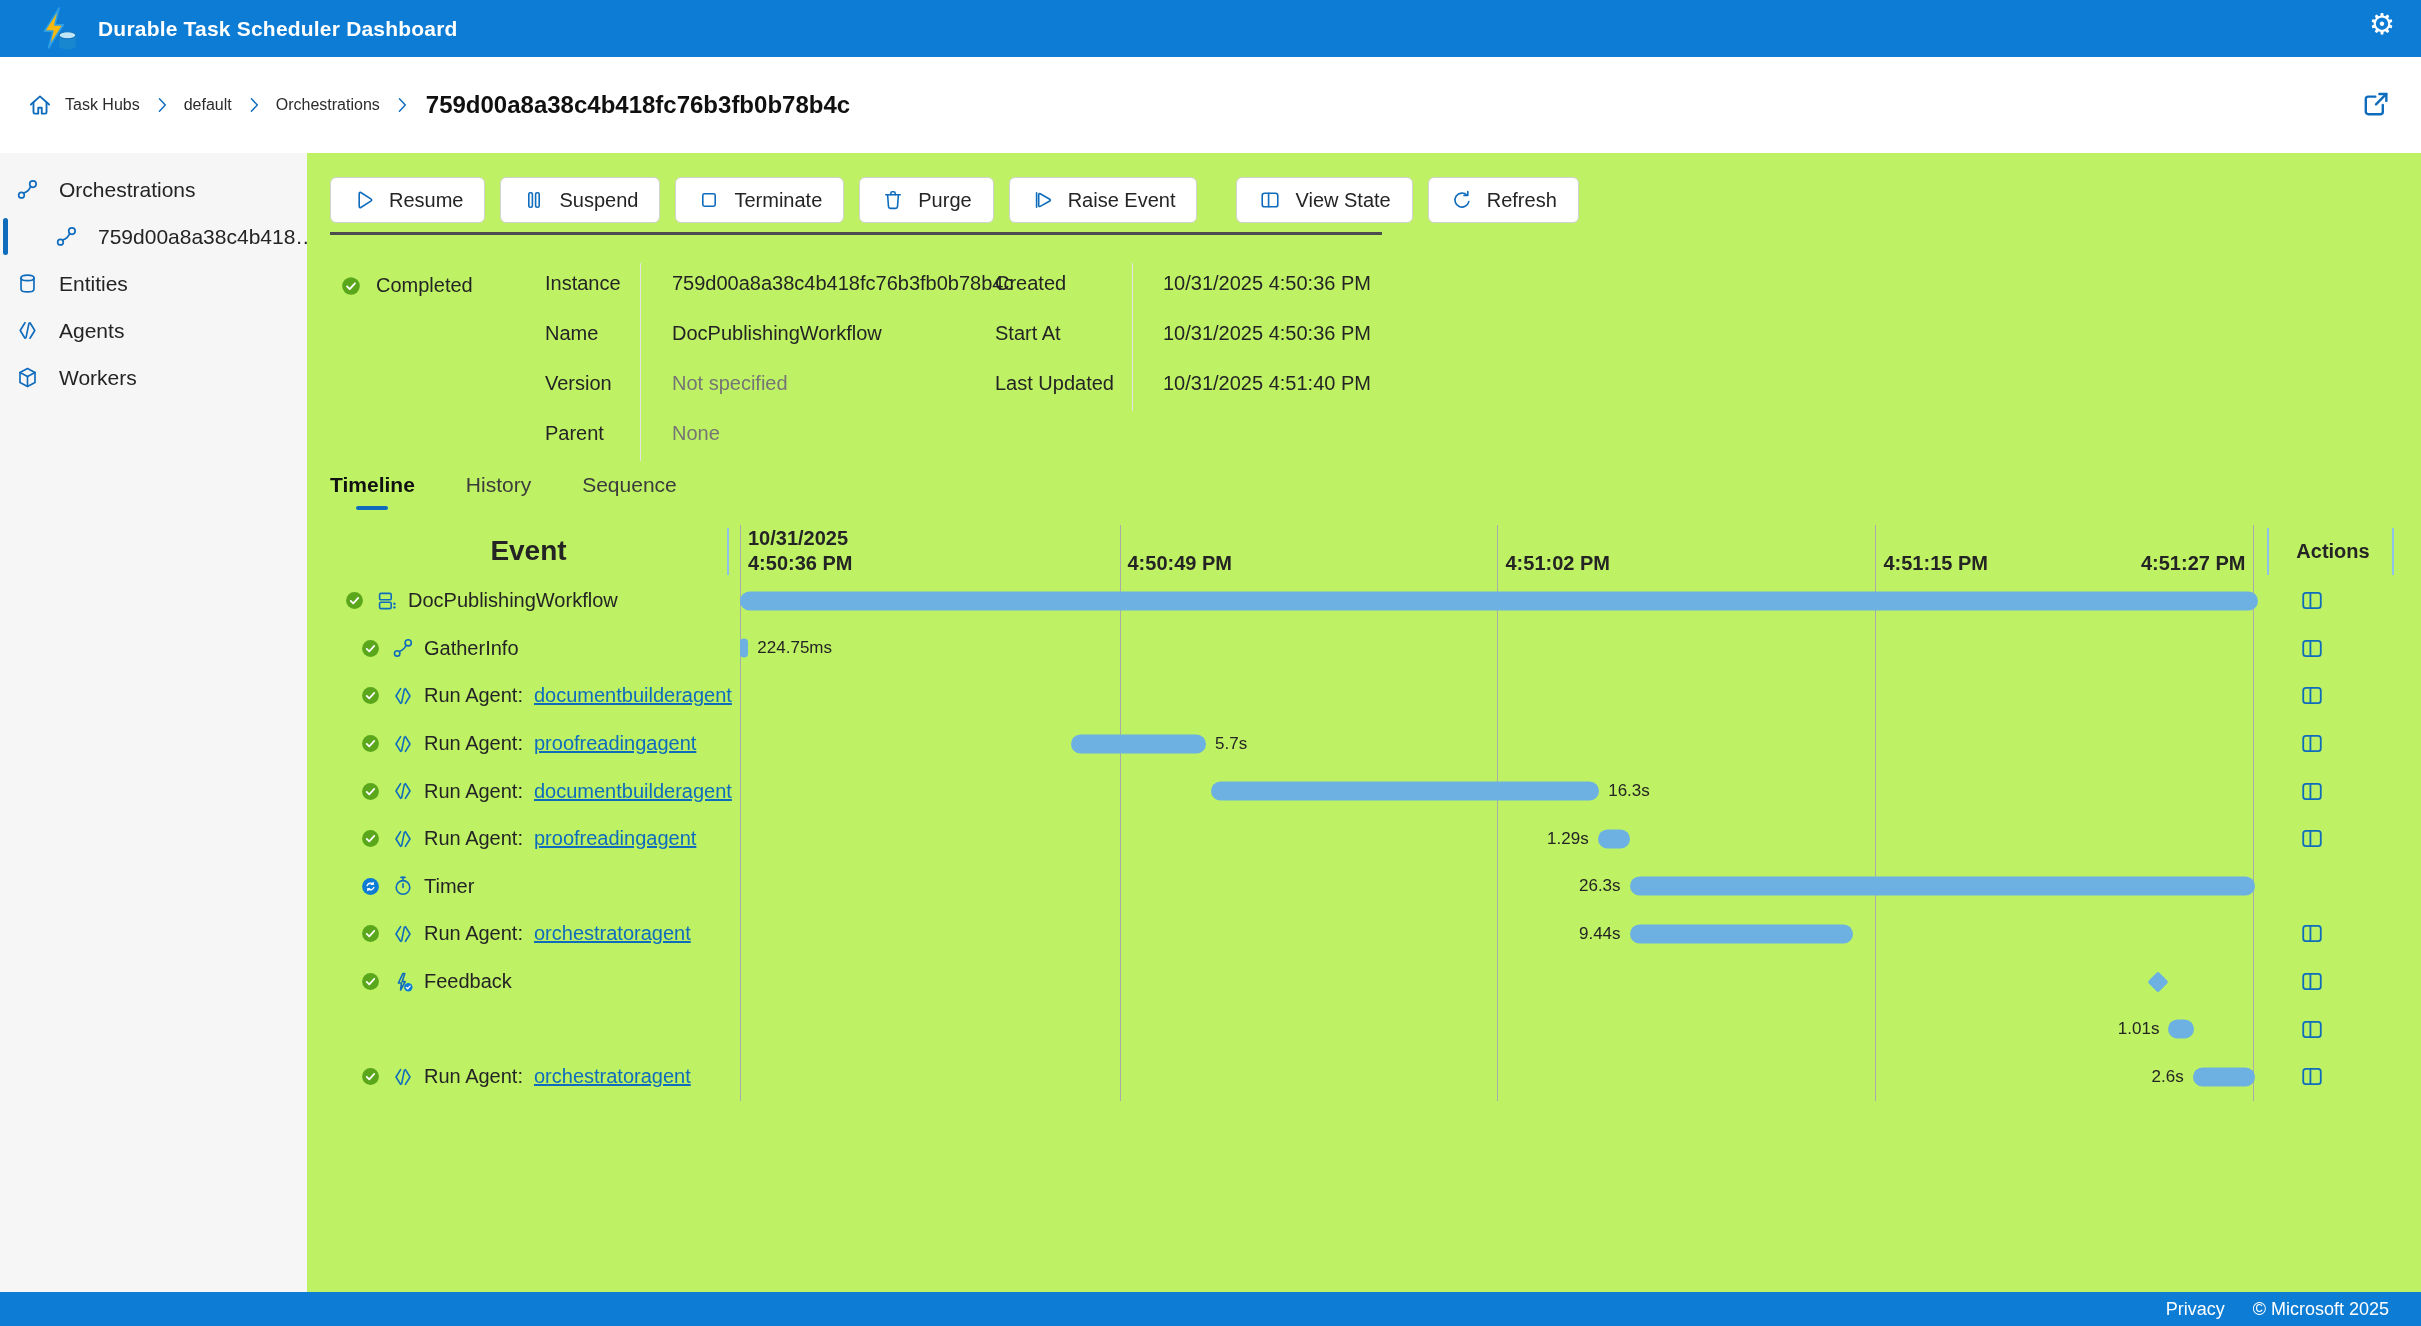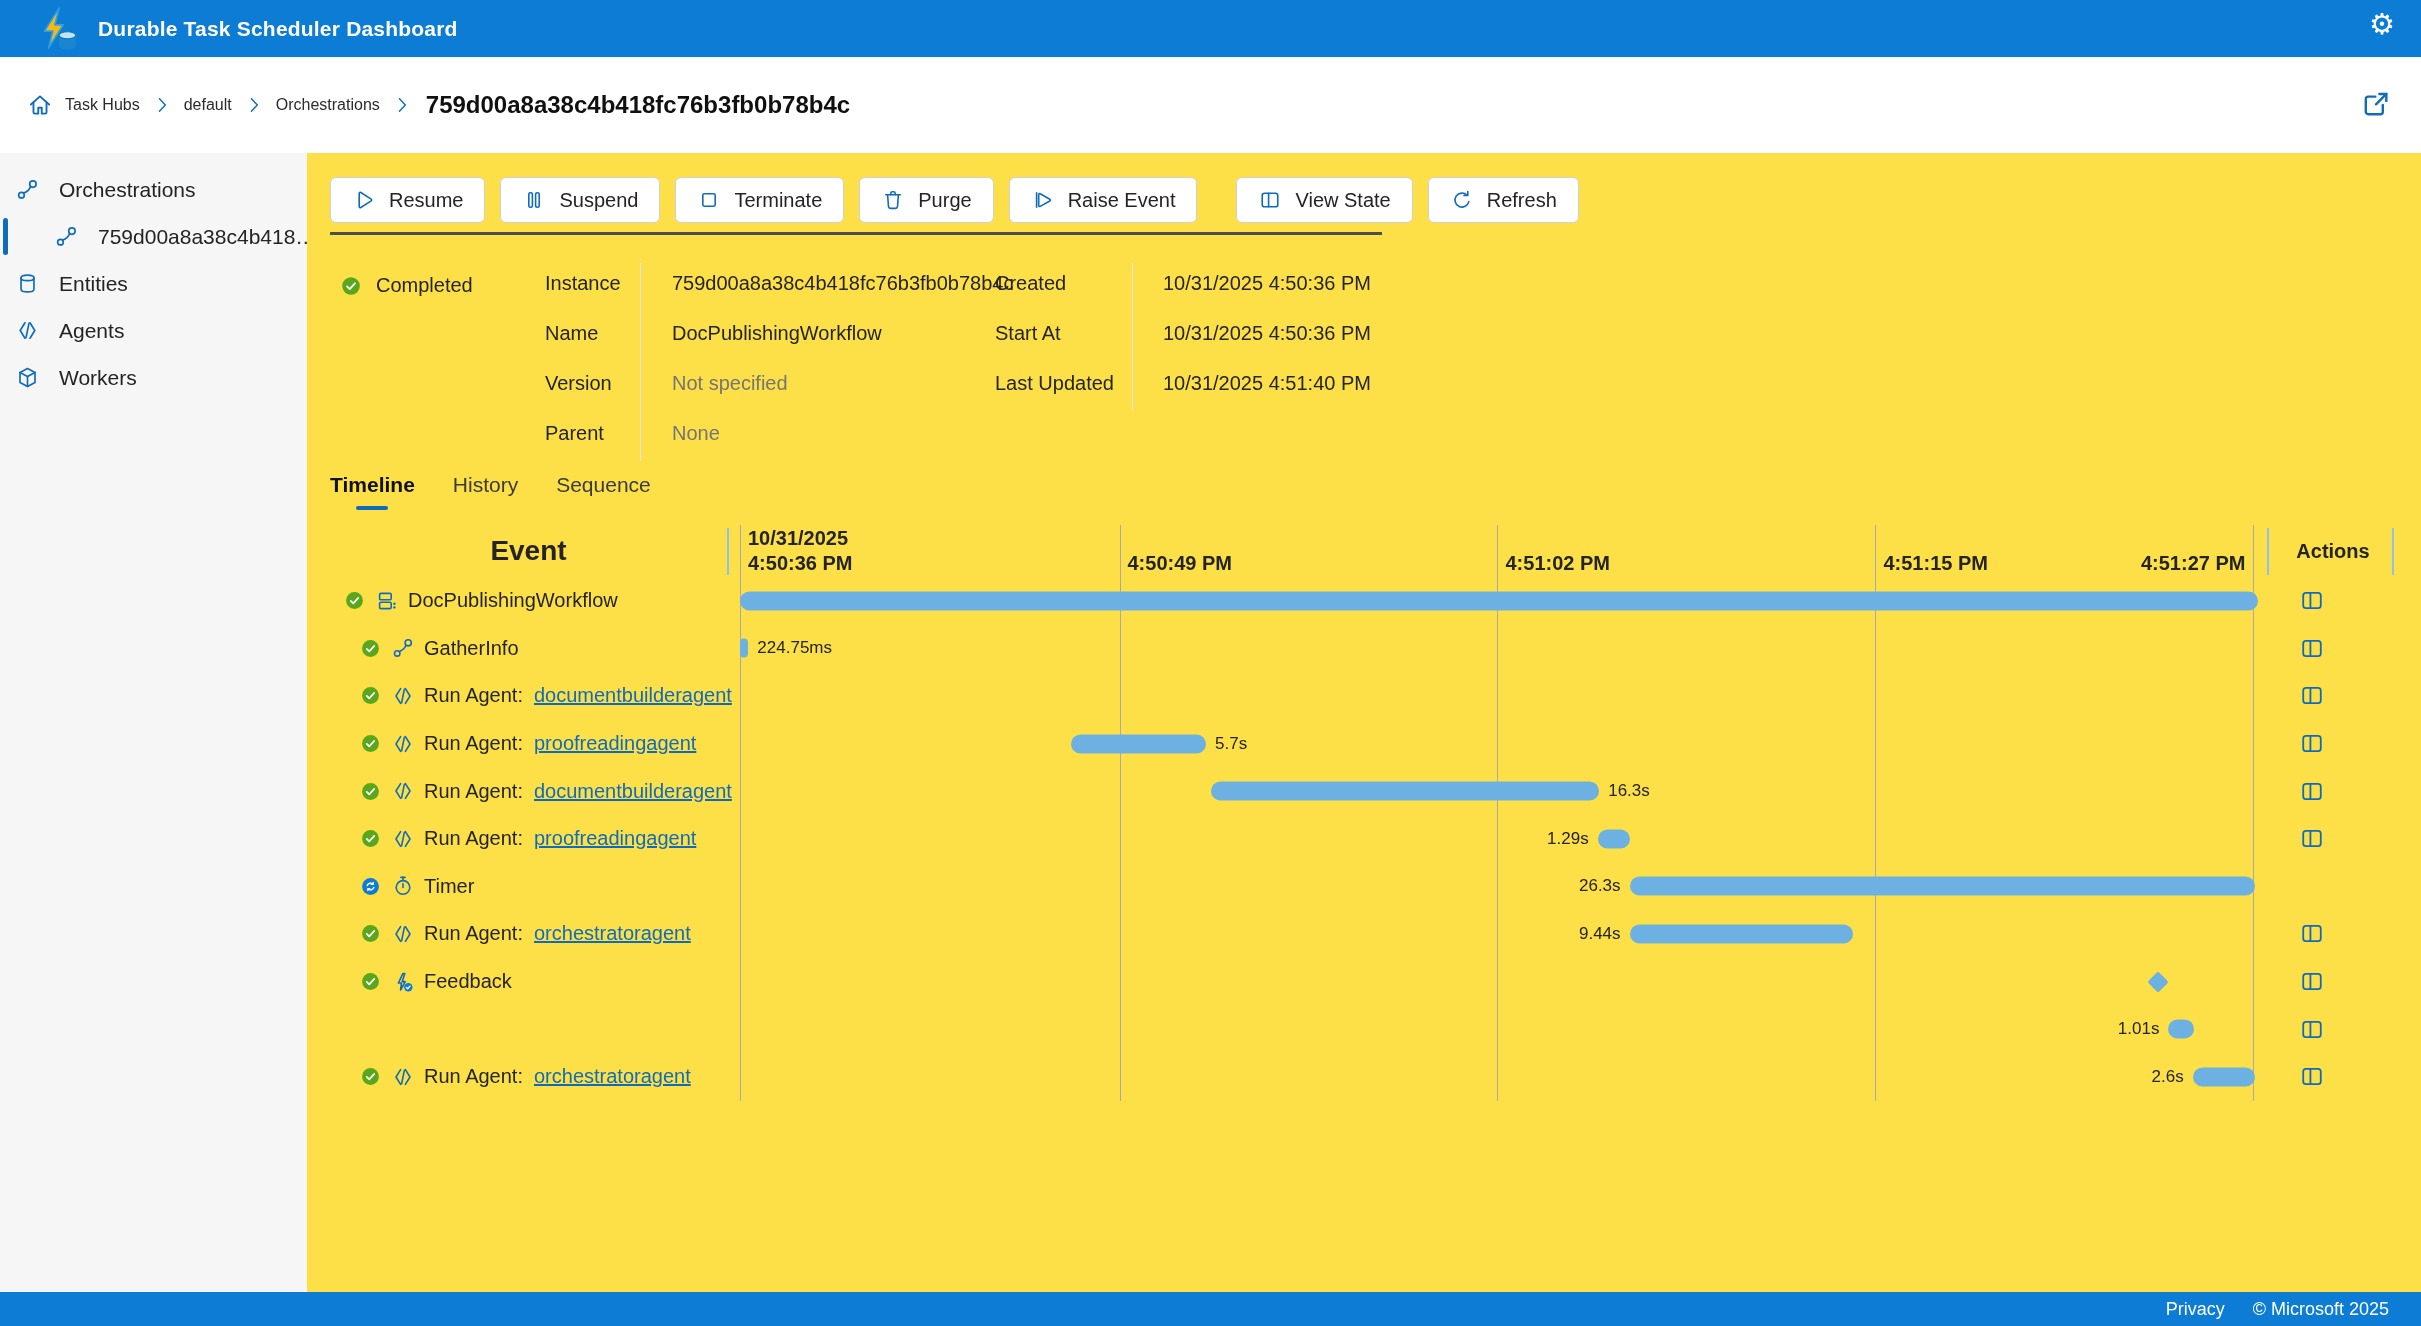--- a/index.html
+++ b/index.html
@@ -25,21 +25,21 @@
 
   
   .sidebar{position:absolute;top:153px;bottom:34px;left:0;width:307px;background:#f6f6f6;padding-top:13px;box-sizing:border-box}
   .side-item{position:relative;height:47px;display:flex;align-items:center;font-size:21px;color:#242424;cursor:pointer;white-space:nowrap}
   .side-item .icn{width:25px;height:25px;color:#0f6cbd;margin-right:19px;flex:none}
   .side-item.l0{padding-left:15px}
   .side-item.l1{padding-left:54px}
   .side-item.selected::before{content:"";position:absolute;left:3px;top:5px;bottom:5px;width:5px;border-radius:3px;background:#0f6cbd}
 
   
-  .main{position:absolute;top:153px;left:307px;right:0;bottom:34px;background:#fde047}
+  .main{position:absolute;top:153px;left:307px;right:0;bottom:34px;background:#bef264}
   .toolbar{position:absolute;left:23px;top:24px;display:flex;align-items:center;gap:15px}
   .tbtn{display:inline-flex;align-items:center;gap:13px;height:46px;padding:0 21px;border:1px solid #d1d1d1;
         border-radius:6px;background:#fff;font-size:20px;color:#242424;font-family:inherit;cursor:pointer}
   .tbtn .icn{width:24px;height:24px;color:#0f6cbd}
   .tbtn.sep{margin-left:24px}
   .toolbar-rule{position:absolute;left:23px;top:79px;width:1052px;height:3px;background:#4d4d4d}
 
   
   .details{position:absolute;left:23px;top:105px;width:1300px;height:215px}
   .status-chip{position:absolute;left:10px;top:16px;display:flex;align-items:center;gap:14px;font-size:20px}
@@ -48,21 +48,21 @@
   .fields-right{position:absolute;left:665px;top:0}
   .frow{position:relative;height:50px}
   .flabel{position:absolute;left:0;top:50%;transform:translateY(-50%);font-size:20px;color:#242424;white-space:nowrap}
   .fields-left .fvalue{position:absolute;left:127px;top:50%;transform:translateY(-50%);font-size:20px;white-space:nowrap}
   .fields-right .fvalue{position:absolute;left:168px;top:50%;transform:translateY(-50%);font-size:20px;white-space:nowrap}
   .muted{color:#757575}
   .vline1{position:absolute;left:310px;top:5px;height:198px;width:1px;background:#e3e3e3}
   .vline2{position:absolute;left:802px;top:5px;height:148px;width:1px;background:#e3e3e3}
 
   
-  .tabs{position:absolute;left:23px;top:320px;display:flex;gap:38px}
+  .tabs{position:absolute;left:23px;top:320px;display:flex;gap:51px}
   .tab{font-size:21px;color:#3b3b3b;padding-bottom:13px;position:relative;cursor:pointer}
   .tab.active{font-weight:bold;color:#101010}
   .tab.active::after{content:"";position:absolute;left:50%;transform:translateX(-50%);bottom:0;width:32px;height:4px;border-radius:2px;background:#0f6cbd}
 
   
   .event-header{position:absolute;left:23px;top:372px;width:397px;height:52px;display:flex;align-items:center;justify-content:center;font-size:28px;font-weight:bold}
   .actions-header{position:absolute;left:1966px;top:372px;width:120px;height:52px;display:flex;align-items:center;justify-content:center;font-size:20px;font-weight:bold}
   .resize{position:absolute;top:375px;height:47px;width:2px;background:#8ec2ea}
   .r1{left:420px}.r2{left:1960px}.r3{left:2085px}
   .axis-date{position:absolute;left:441px;top:374px;font-size:20px;font-weight:bold}

